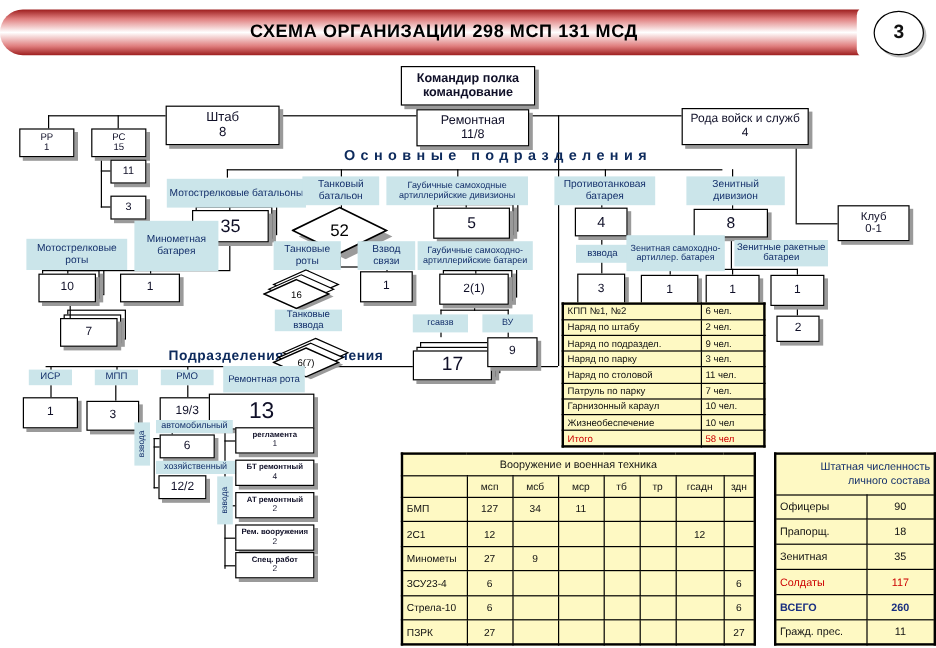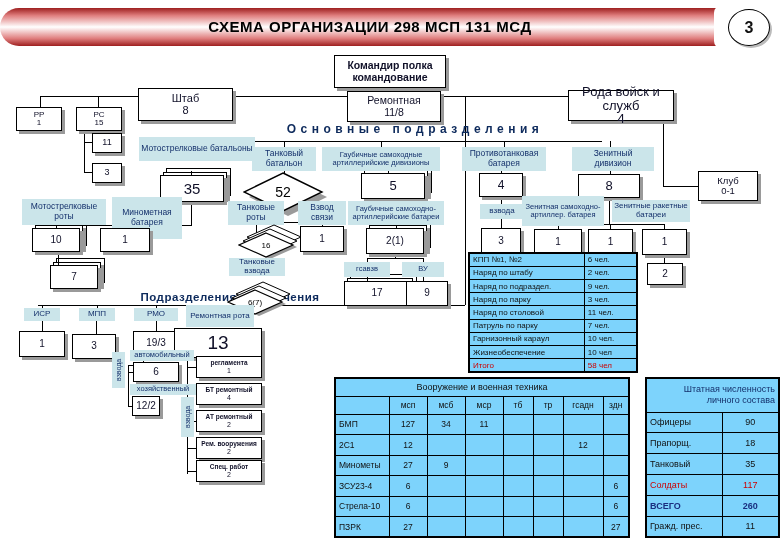--- a/index.html
+++ b/index.html
@@ -21,21 +21,21 @@
        display:flex;align-items:center;justify-content:center;}
   .sec{position:absolute;color:#0d2a5c;font-weight:bold;text-align:center;}
   .band{position:absolute;left:0;top:8px;width:780px;height:38px;border-radius:19px;
        background:linear-gradient(180deg,#9e1f1f 0%,#e07f7f 20%,#ffffff 50%,#e07f7f 80%,#9e1f1f 100%);}
   .band-title{position:absolute;left:0;top:8px;width:740px;height:38px;line-height:38px;
        text-align:center;font-weight:bold;font-size:15px;color:#000;letter-spacing:.5px;}
   .badge-back{position:absolute;left:714px;top:5px;width:66px;height:44px;background:#fff;border-radius:8px;}
   .badge{position:absolute;left:728px;top:9px;width:40px;height:35px;background:#fff;
        border:1.6px solid #000;border-radius:50%;box-shadow:2px 2px 0 #bbb;
        display:flex;align-items:center;justify-content:center;font-weight:bold;font-size:16px;}
-  table{border-collapse:collapse;table-layout:fixed;position:absolute;background:#7dd3fc;}
+  table{border-collapse:collapse;table-layout:fixed;position:absolute;background:#fef9c3;}
   td{border:1px solid #000;padding:0 3px;overflow:hidden;box-sizing:border-box;}
   .duty{left:468px;top:252px;width:170px;height:121px;border:2px solid #000;font-size:8px;}
   .duty td{height:12px;white-space:nowrap;}
   .duty td.val{text-align:left;}
   .duty tr.red td{color:#cc0000;}
   .arm{left:334px;top:377px;width:296px;height:161px;border:2px solid #000;font-size:8.5px;}
   .arm td{height:18px;text-align:center;}
   .arm td.name{text-align:left;}
   .arm .title td{font-size:9px;margin-left:36px;}
   .pers{left:645px;top:377px;width:133px;height:161px;border:2px solid #000;font-size:9px;}
@@ -133,39 +133,39 @@
   <span>командование</span>
 </div>
 <div class="box" style="left:138px;top:88px;width:95px;height:33px;font-size:11px">
   <span>Штаб</span>
   <span>8</span>
 </div>
 <div class="box" style="left:347px;top:91px;width:94px;height:31px;font-size:10.5px">
   <span>Ремонтная</span>
   <span>11/8</span>
 </div>
-<div class="box" style="left:568px;top:90px;width:106px;height:31px;font-size:13px">
+<div class="box" style="left:568px;top:90px;width:106px;height:31px;font-size:10px">
   <span>Рода войск и служб</span>
   <span>4</span>
 </div>
 <div class="box" style="left:16px;top:107px;width:46px;height:24px;font-size:8px">
   <span>РР</span>
   <span>1</span>
 </div>
 <div class="box" style="left:76px;top:107px;width:46px;height:24px;font-size:8px">
   <span>РС</span>
   <span>15</span>
 </div>
 <div class="box" style="left:92px;top:133px;width:30px;height:20px">11</div>
 <div class="box" style="left:92px;top:163px;width:30px;height:20px">3</div>
 
 <div class="sec" style="left:280px;top:122px;width:270px;height:15px;font-size:12px;letter-spacing:4.5px">Основные подразделения</div>
 <div class="sec" style="left:115px;top:291px;width:230px;height:13px;font-size:11.5px;letter-spacing:.5px">Подразделения обеспечения</div>
 
-<div class="lbl" style="left:139px;top:137px;width:116px;height:24px">Мотострелковые батальоны</div>
+<div class="lbl" style="left:139px;top:149px;width:116px;height:24px">Мотострелковые батальоны</div>
 <div class="lbl" style="left:252px;top:147px;width:64px;height:24px">Танковый батальон</div>
 <div class="lbl" style="left:322px;top:147px;width:118px;height:24px;font-size:7.5px">Гаубичные самоходные артиллерийские дивизионы</div>
 <div class="lbl" style="left:462px;top:147px;width:84px;height:24px">Противотанковая батарея</div>
 <div class="lbl" style="left:572px;top:147px;width:82px;height:24px">Зенитный дивизион</div>
 
 <div class="box stack" style="left:160px;top:175px;width:64px;height:27px;font-size:15px">35</div>
 <div style="position:absolute;left:243px;top:170px;width:86px;height:46px">
   <svg width="86" height="46">
     <polygon points="45,8 84,27 45,46 6,27" fill="#9a9a9a"></polygon>
     <polygon points="40,3 79,22 40,41 1,22" fill="#fff" stroke="#000" stroke-width="1.4"></polygon>
@@ -174,28 +174,28 @@
 </div>
 <div class="box stack" style="left:361px;top:173px;width:64px;height:26px;font-size:13px">5</div>
 <div class="box" style="left:479px;top:173px;width:44px;height:24px;font-size:12px">4</div>
 <div class="box" style="left:578px;top:174px;width:62px;height:24px;font-size:13px">8</div>
 <div class="box" style="left:698px;top:171px;width:60px;height:30px;font-size:9.5px">
   <span>Клуб</span>
   <span>0-1</span>
 </div>
 
 <div class="lbl" style="left:22px;top:199px;width:84px;height:26px">Мотострелковые роты</div>
-<div class="lbl" style="left:112px;top:197px;width:70px;height:42px">Минометная батарея</div>
+<div class="lbl" style="left:112px;top:184px;width:70px;height:42px">Минометная батарея</div>
 <div class="box stack" style="left:32px;top:228px;width:48px;height:24px;font-size:10px">10</div>
 <div class="box" style="left:100px;top:228px;width:50px;height:24px;font-size:10px">1</div>
 <div class="box stack" style="left:50px;top:265px;width:48px;height:24px;font-size:10px">7</div>
 
 <div class="lbl" style="left:228px;top:201px;width:56px;height:24px">Танковые роты</div>
 <div class="lbl" style="left:298px;top:201px;width:48px;height:24px">Взвод связи</div>
-<div style="position:absolute;left:238px;top:219px;width:68px;height:42px">
+<div style="position:absolute;left:219px;top:219px;width:68px;height:42px">
   <svg width="68" height="42">
     <polygon points="36,6 63,18 36,30 9,18" fill="#fff" stroke="#000" stroke-width="1"></polygon>
     <polygon points="32,10 59,22 32,34 5,22" fill="#fff" stroke="#000" stroke-width="1"></polygon>
     <polygon points="32,16 59,28 32,40 5,28" fill="#9a9a9a"></polygon>
     <polygon points="28,14 55,26 28,38 1,26" fill="#fff" stroke="#000" stroke-width="1.2"></polygon>
     <text x="28" y="29" text-anchor="middle" font-size="8" fill="#000">16</text>
   </svg>
 </div>
 <div class="lbl" style="left:229px;top:258px;width:56px;height:18px;font-size:8px">Танковые взвода</div>
 <div style="position:absolute;left:227px;top:276px;width:68px;height:42px">
@@ -206,21 +206,21 @@
     <polygon points="28,14 55,26 28,38 1,26" fill="#fff" stroke="#000" stroke-width="1.2"></polygon>
     <text x="28" y="29" text-anchor="middle" font-size="8" fill="#000">6(7)</text>
   </svg>
 </div>
 <div class="box" style="left:300px;top:226px;width:44px;height:26px;font-size:10px">1</div>
 
 <div class="lbl" style="left:348px;top:201px;width:96px;height:24px;font-size:7.5px">Гаубичные самоходно-артиллерийские батареи</div>
 <div class="box stack" style="left:366px;top:228px;width:58px;height:26px;font-size:10px">2(1)</div>
 <div class="lbl" style="left:344px;top:262px;width:46px;height:15px;font-size:7.5px">гсавзв</div>
 <div class="lbl" style="left:402px;top:262px;width:42px;height:15px;font-size:7.5px">ВУ</div>
-<div class="box stack" style="left:344px;top:281px;width:66px;height:25px;font-size:10px">17</div>
+<div class="box stack" style="left:344px;top:292px;width:66px;height:25px;font-size:16px">17</div>
 <div class="box" style="left:406px;top:281px;width:42px;height:25px;font-size:10px">9</div>
 
 <div class="lbl" style="left:480px;top:204px;width:44px;height:15px;font-size:8px">взвода</div>
 <div class="box" style="left:481px;top:228px;width:40px;height:26px;font-size:10px">3</div>
 
 <div class="lbl" style="left:522px;top:196px;width:82px;height:30px;font-size:7.5px">Зенитная самоходно-артиллер. батарея</div>
 <div class="lbl" style="left:612px;top:200px;width:78px;height:22px;font-size:8px">Зенитные ракетные батареи</div>
 <div class="box" style="left:534px;top:229px;width:48px;height:26px;font-size:10px">1</div>
 <div class="box" style="left:588px;top:229px;width:45px;height:26px;font-size:10px">1</div>
 <div class="box" style="left:642px;top:229px;width:45px;height:26px;font-size:10px">1</div>
@@ -232,21 +232,21 @@
 <div class="lbl" style="left:186px;top:305px;width:68px;height:22px;font-size:8px">Ремонтная рота</div>
 <div class="box" style="left:19px;top:331px;width:46px;height:26px;font-size:10px">1</div>
 <div class="box" style="left:72px;top:334px;width:44px;height:25px;font-size:10px">3</div>
 <div class="box" style="left:133px;top:331px;width:46px;height:24px;font-size:10px">19/3</div>
 <div class="box" style="left:174px;top:328px;width:88px;height:30px;font-size:19px">13</div>
 
 <div class="vlbl" style="left:112px;top:352px;width:13px;height:36px">взвода</div>
 <div class="lbl" style="left:130px;top:350px;width:64px;height:11px;font-size:7.5px">автомобильный</div>
 <div class="box" style="left:133px;top:362px;width:46px;height:20px;font-size:10px">6</div>
 <div class="lbl" style="left:130px;top:384px;width:66px;height:11px;font-size:7.5px">хозяйственный</div>
-<div class="box" style="left:132px;top:396px;width:28px;height:20px;font-size:10px">12/2</div>
+<div class="box" style="left:132px;top:396px;width:40px;height:20px;font-size:10px">12/2</div>
 
 <div class="vlbl" style="left:181px;top:397px;width:13px;height:40px">взвода</div>
 <div class="box" style="left:196px;top:356px;width:66px;height:22px;font-size:6.5px">
   <span style="font-weight:bold">регламента</span>
   <span style="font-size:7px">1</span>
 </div>
 <div class="box" style="left:196px;top:383px;width:66px;height:22px;font-size:6.5px">
   <span style="font-weight:bold">БТ ремонтный</span>
   <span style="font-size:7px">4</span>
 </div>
@@ -411,21 +411,21 @@
   <tbody>
       <tr>
         <td>Офицеры</td>
         <td class="val">90</td>
       </tr>
       <tr>
         <td>Прапорщ.</td>
         <td class="val">18</td>
       </tr>
       <tr>
-        <td>Танковый</td>
+        <td>Зенитная</td>
         <td class="val">35</td>
       </tr>
       <tr class="red">
         <td>Солдаты</td>
         <td class="val">117</td>
       </tr>
       <tr class="blue">
         <td>ВСЕГО</td>
         <td class="val">260</td>
       </tr>

